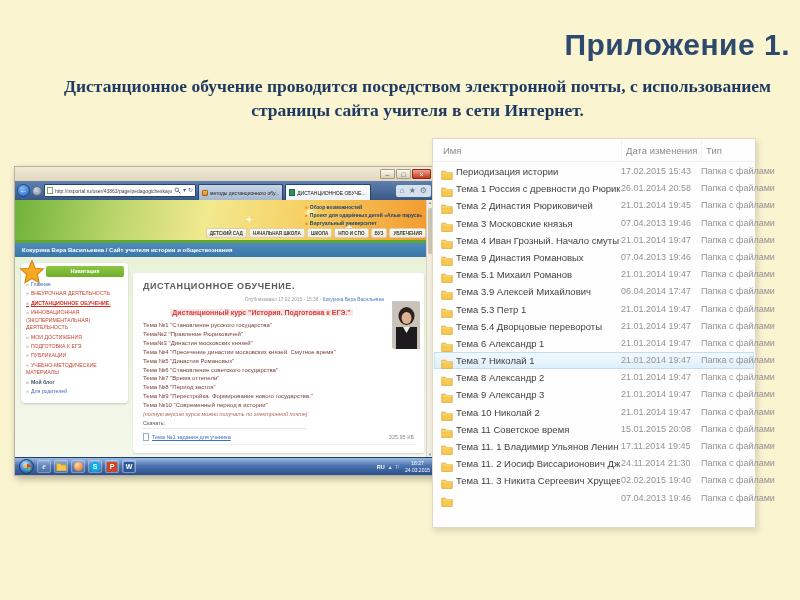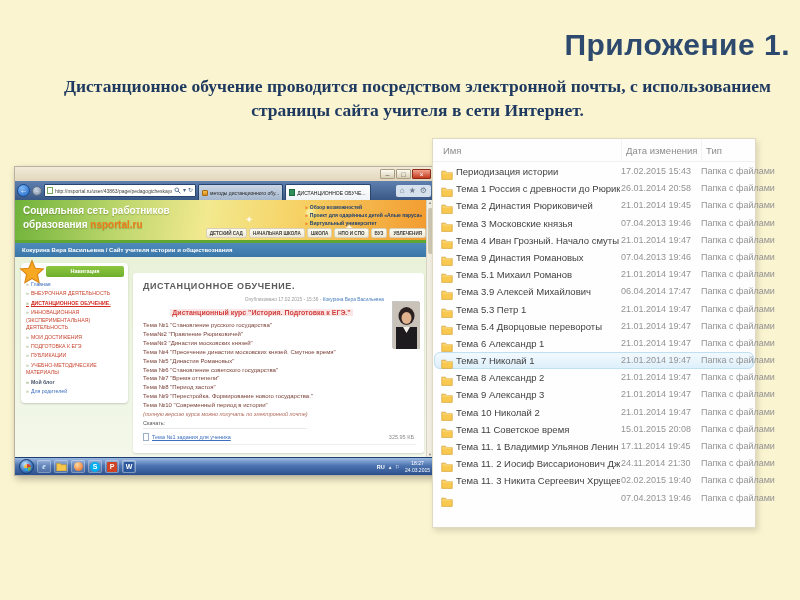--- a/index.html
+++ b/index.html
@@ -115,21 +115,21 @@
   .exp-header { position:absolute; top:0; left:0; right:0; height:23px; border-bottom:1px solid #F0F0F0; color:#8C8C8C; font-size:9.5px; }
   .exp-header .hcol { position:absolute; top:0; line-height:23px; }
   .hc-name { left:10px; } .hc-date { left:188px; border-left:1px solid #F3F3F3; padding-left:4px; }
   .hc-type { left:268px; border-left:1px solid #F3F3F3; padding-left:4px; }
   .exp-rows { position:absolute; top:24px; left:1px; right:1px; }
   .exp-row { position:relative; height:17.2px; }
   .exp-row .icon { position:absolute; left:7px; top:3px; width:12px; height:11px; }
   .exp-row .name { position:absolute; left:22px; top:0; width:164px; line-height:17.2px; font-size:9.5px; color:#3F3F3F; white-space:nowrap; overflow:hidden; }
   .exp-row .date { position:absolute; left:187px; top:0; line-height:17.2px; font-size:9px; color:#939393; white-space:nowrap; }
   .exp-row .type { position:absolute; left:267px; top:0; line-height:17.2px; font-size:9px; color:#939393; white-space:nowrap; }
-  .exp-row.selected { background:linear-gradient(#F4FAFE,#DCEFFB); outline:1px solid #BFDFF2; outline-offset:-1px; border-radius:6px; }
+  .exp-row.selected { background:linear-gradient(#F4FAFE,#DCEFFB); outline:1px solid #BFDFF2; outline-offset:-1px; border-radius:0; }
   .exp-status { position:absolute; left:0; right:0; bottom:0; height:21px; border-top:1px solid #ECECEC;
     background:linear-gradient(#FCFCFC,#F2F2F2); }
   .exp-status .strip { position:absolute; left:0; top:0; bottom:0; width:9px; background:#EFEFEF; border-right:1px solid #E2E2E2; }
   .exp-status .txt { position:absolute; left:38px; line-height:21px; font-size:9.5px; color:#5A5A5A; }
 </style>
 </head>
 <body>
 
 <div class="slide-title">Приложение 1.</div>
 <div class="slide-subtitle">Дистанционное обучение проводится посредством электронной почты, с использованием страницы сайта учителя в сети Интернет.</div>
@@ -172,24 +172,20 @@
       <span>⚙</span>
     </span>
   </div>
 
   <div class="viewport">
 
     <div class="banner">
       <span class="banner-spark" style="left:230px;top:14px;">✦</span>
       <span class="banner-spark" style="left:330px;top:22px;">✦</span>
       <i class="banner-sun"></i>
-      <div class="banner-title">
-        <div>Социальная сеть работников</div>
-        <div><span>образования </span><span class="banner-brand">nsportal.ru</span></div>
-      </div>
       <div class="banner-links">
 
       <div class="banner-link"><span class="blt">»</span><span>Обзор возможностей</span></div>
           <div class="banner-link"><span class="blt">»</span><span>Проект для одарённых детей «Алые паруса»</span></div>
           <div class="banner-link"><span class="blt">»</span><span>Виртуальный университет</span></div>
         </div>
       <div class="banner-navtabs">
 
       <span class="navtab">ДЕТСКИЙ САД</span>
           <span class="navtab">НАЧАЛЬНАЯ ШКОЛА</span>

